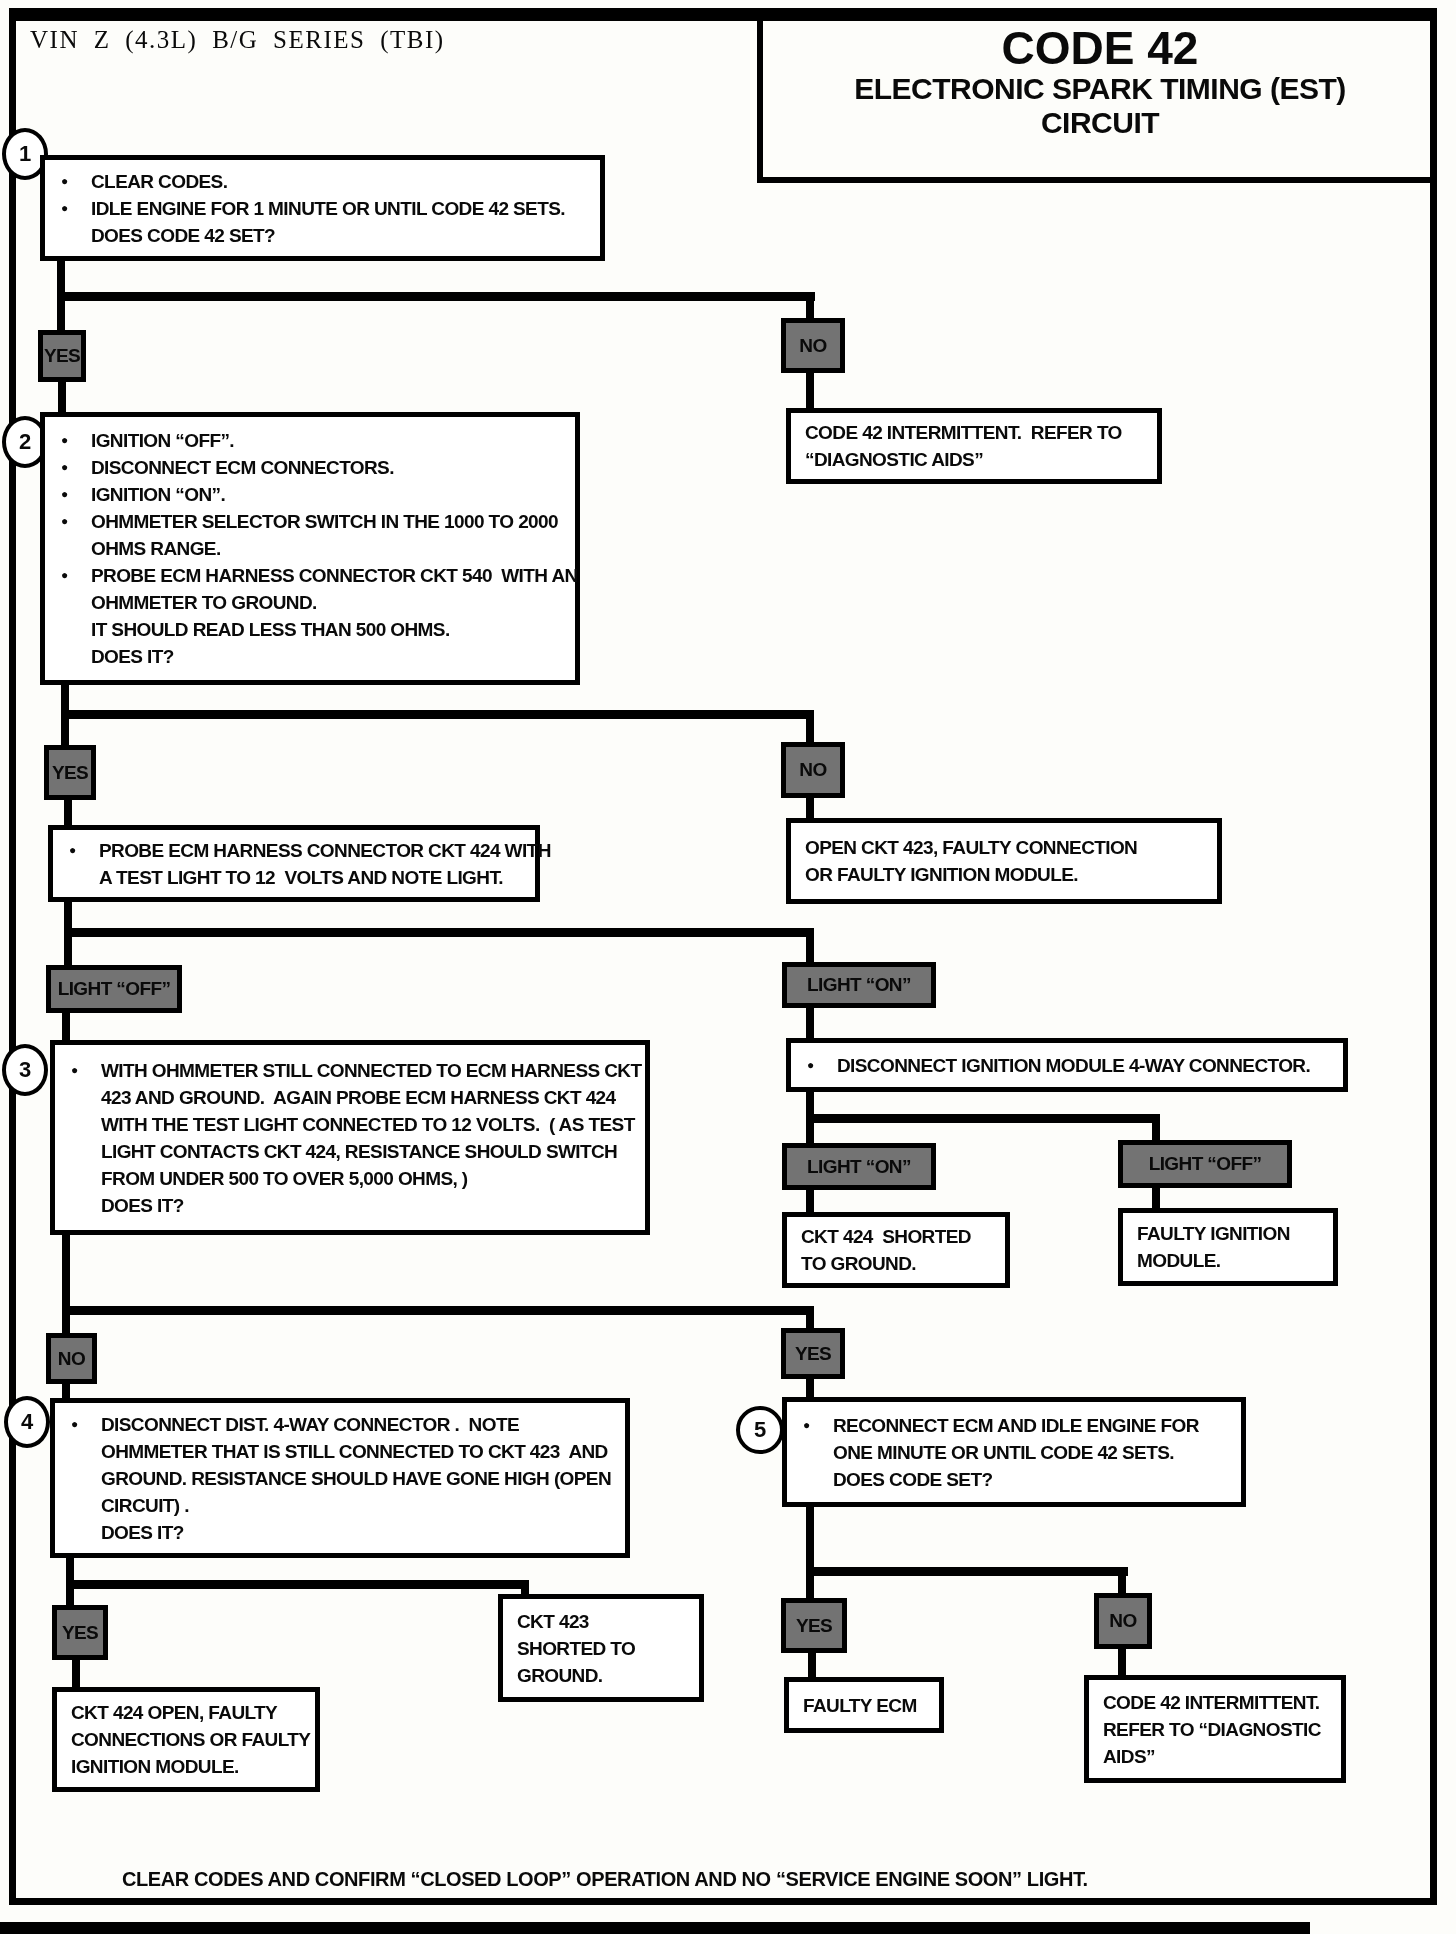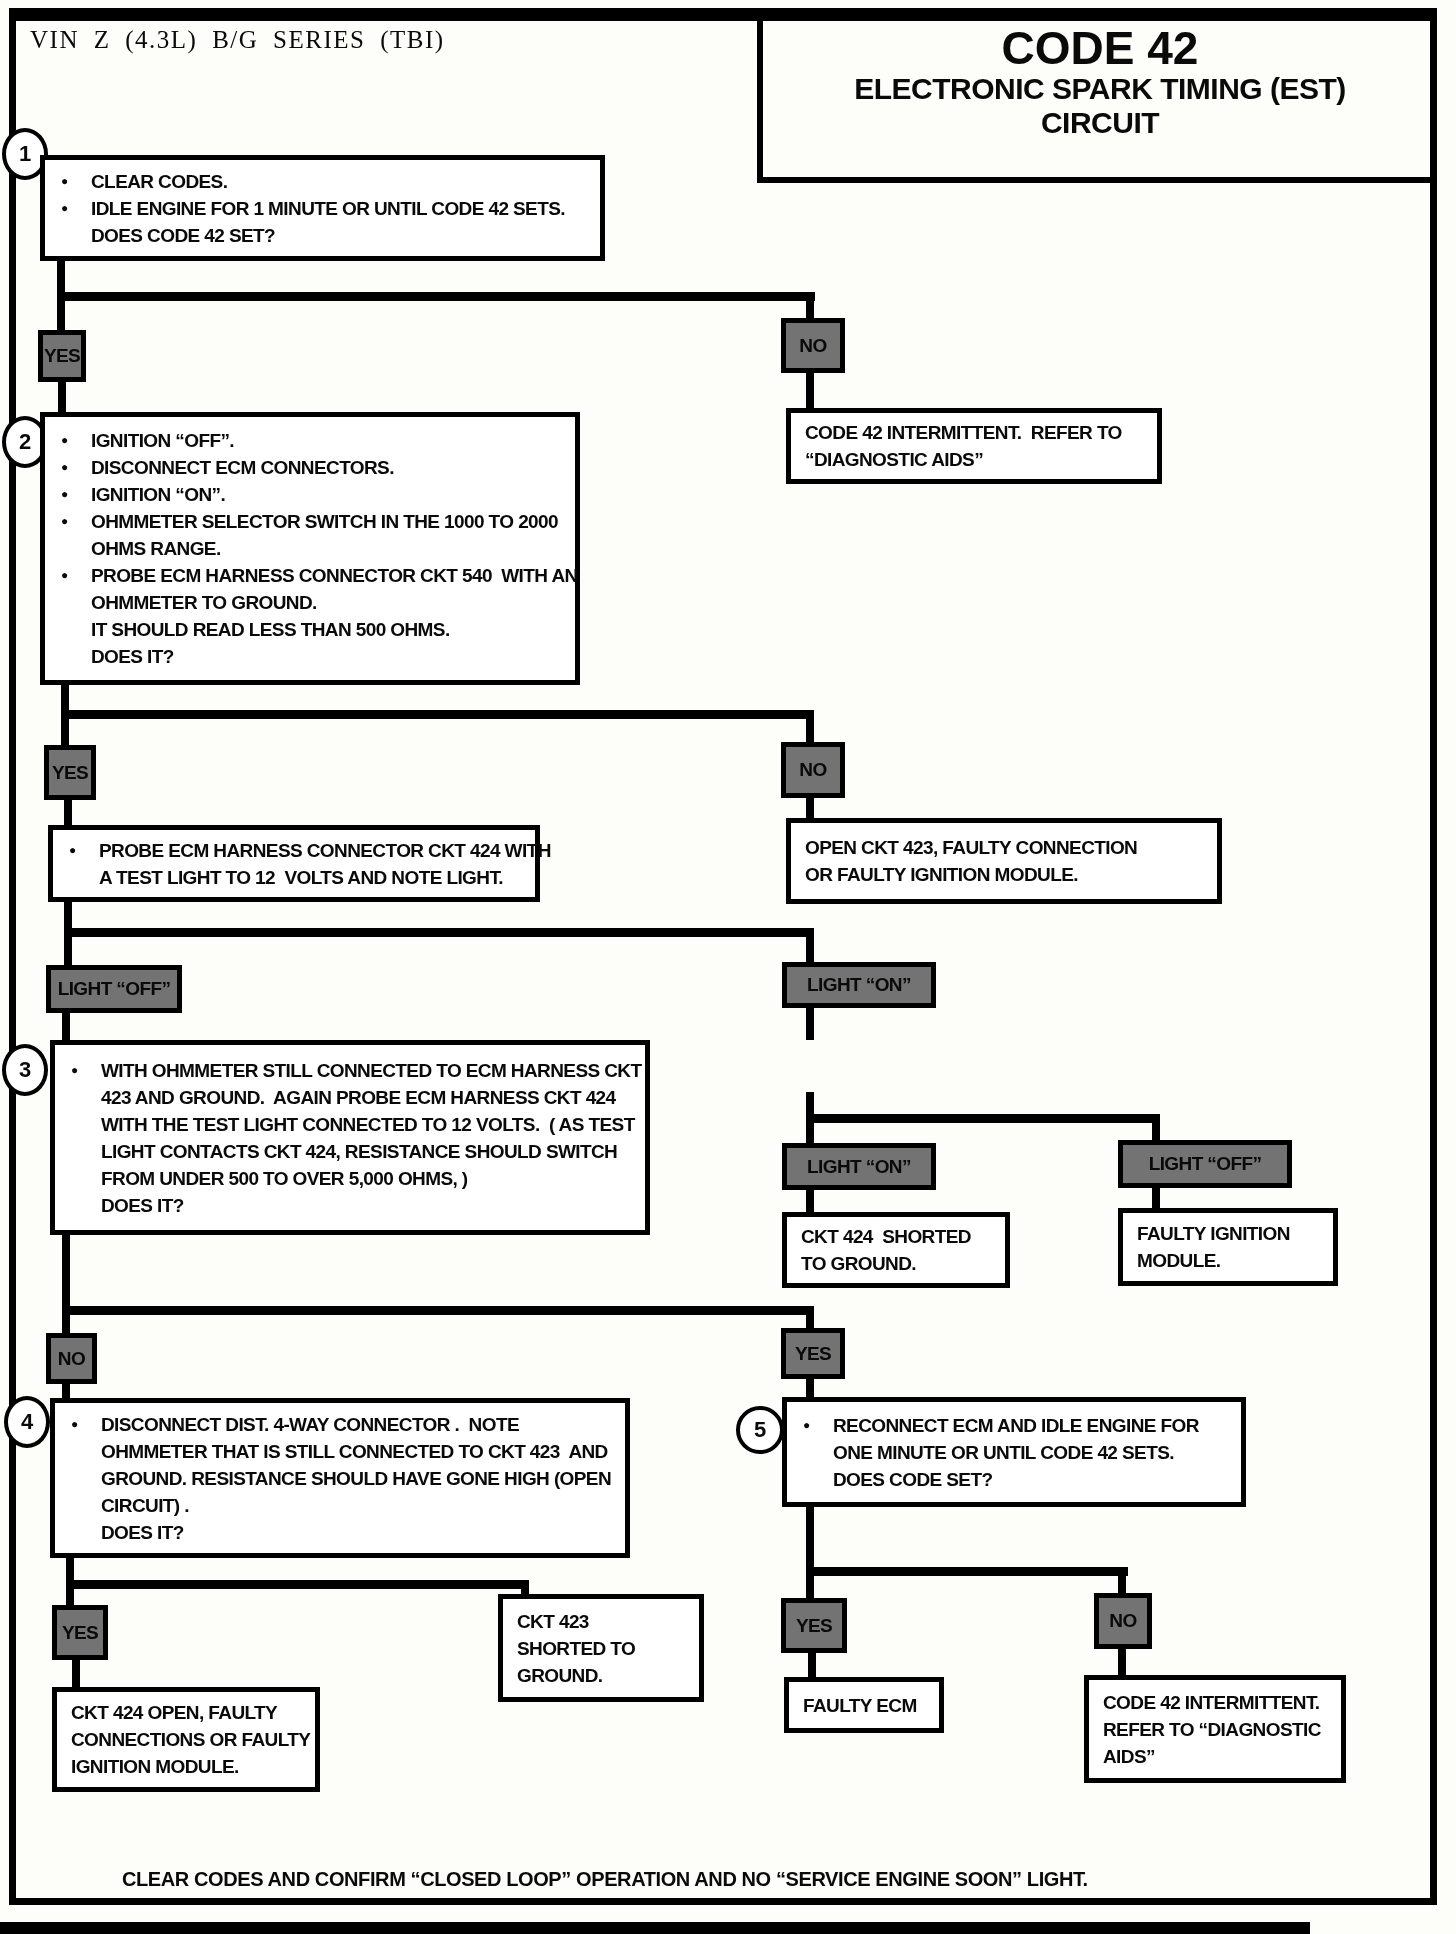--- a/index.html
+++ b/index.html
@@ -107,20 +107,23 @@
       <div class="ln">A TEST LIGHT TO 12  VOLTS AND NOTE LIGHT.</div>
     </div>
   <div class="node" style="left:50px;top:1040px;width:600px;height:195px;">
       <div class="ln b">WITH OHMMETER STILL CONNECTED TO ECM HARNESS CKT</div>
       <div class="ln">423 AND GROUND.  AGAIN PROBE ECM HARNESS CKT 424</div>
       <div class="ln">WITH THE TEST LIGHT CONNECTED TO 12 VOLTS.  ( AS TEST</div>
       <div class="ln">LIGHT CONTACTS CKT 424, RESISTANCE SHOULD SWITCH</div>
       <div class="ln">FROM UNDER 500 TO OVER 5,000 OHMS, )</div>
       <div class="ln">DOES IT?</div>
     </div>
+  <div class="node" style="left:786px;top:1038px;width:562px;height:54px;">
+      <div class="ln b">DISCONNECT IGNITION MODULE 4-WAY CONNECTOR.</div>
+    </div>
   <div class="node" style="left:50px;top:1398px;width:580px;height:160px;">
       <div class="ln b">DISCONNECT DIST. 4-WAY CONNECTOR .  NOTE</div>
       <div class="ln">OHMMETER THAT IS STILL CONNECTED TO CKT 423  AND</div>
       <div class="ln">GROUND. RESISTANCE SHOULD HAVE GONE HIGH (OPEN</div>
       <div class="ln">CIRCUIT) .</div>
       <div class="ln">DOES IT?</div>
     </div>
   <div class="node" style="left:782px;top:1397px;width:464px;height:110px;">
       <div class="ln b">RECONNECT ECM AND IDLE ENGINE FOR</div>
       <div class="ln">ONE MINUTE OR UNTIL CODE 42 SETS.</div>

